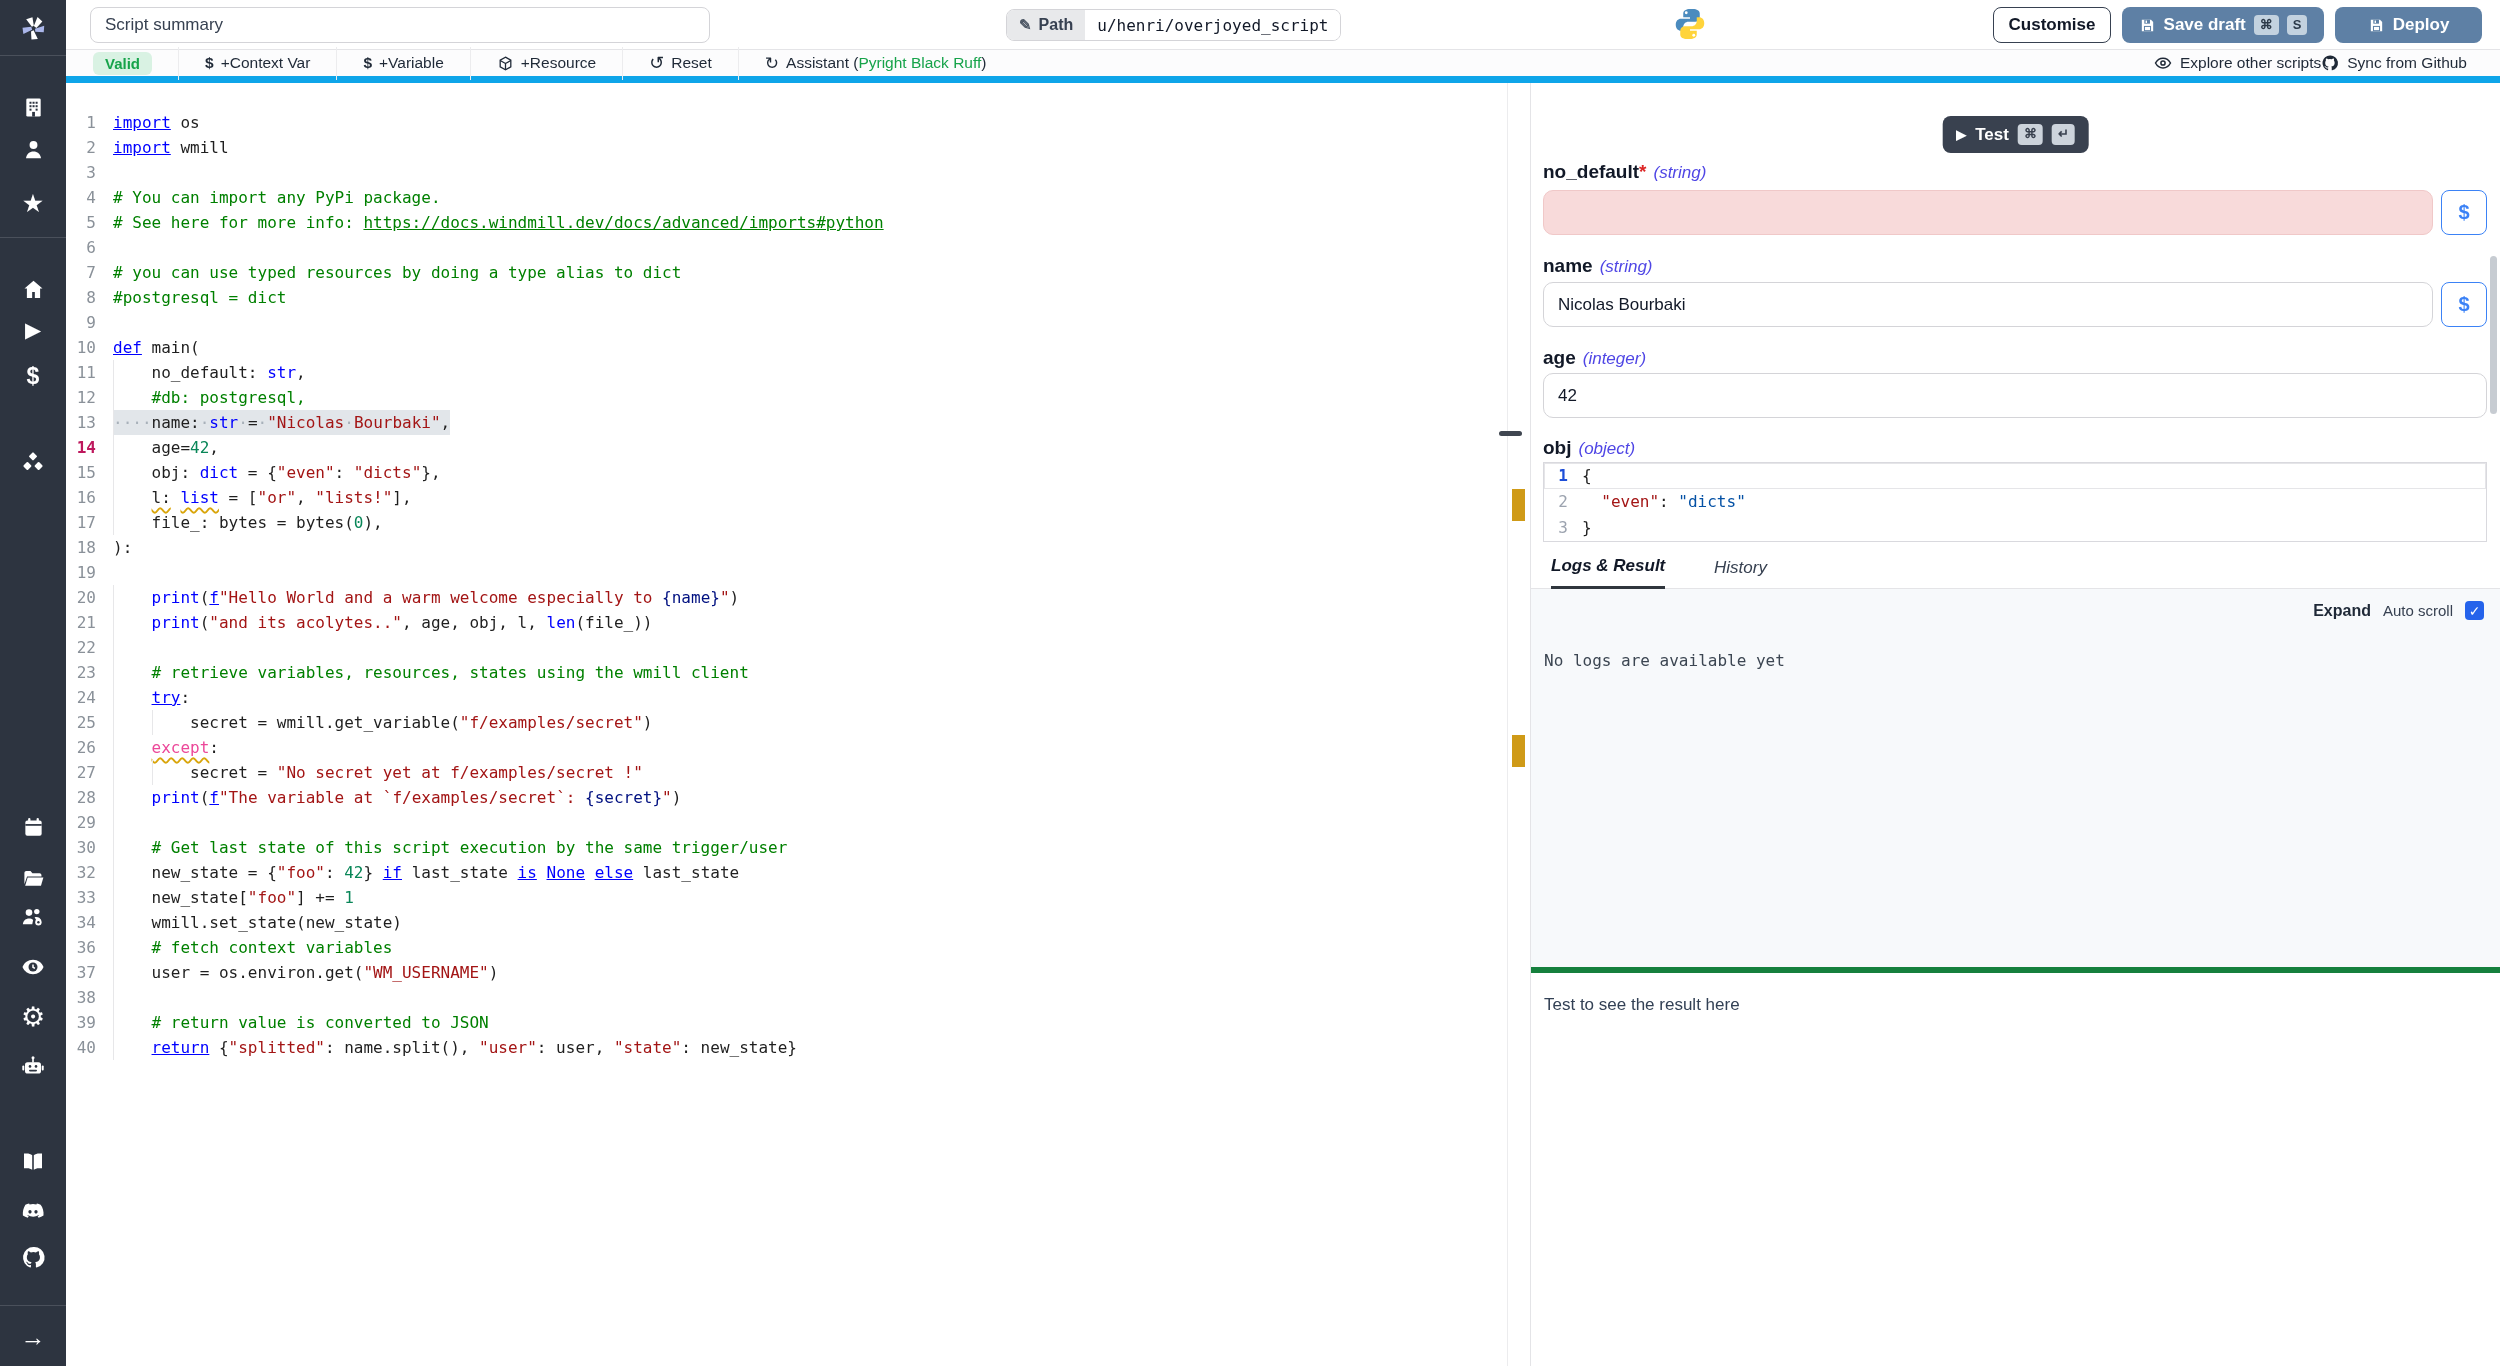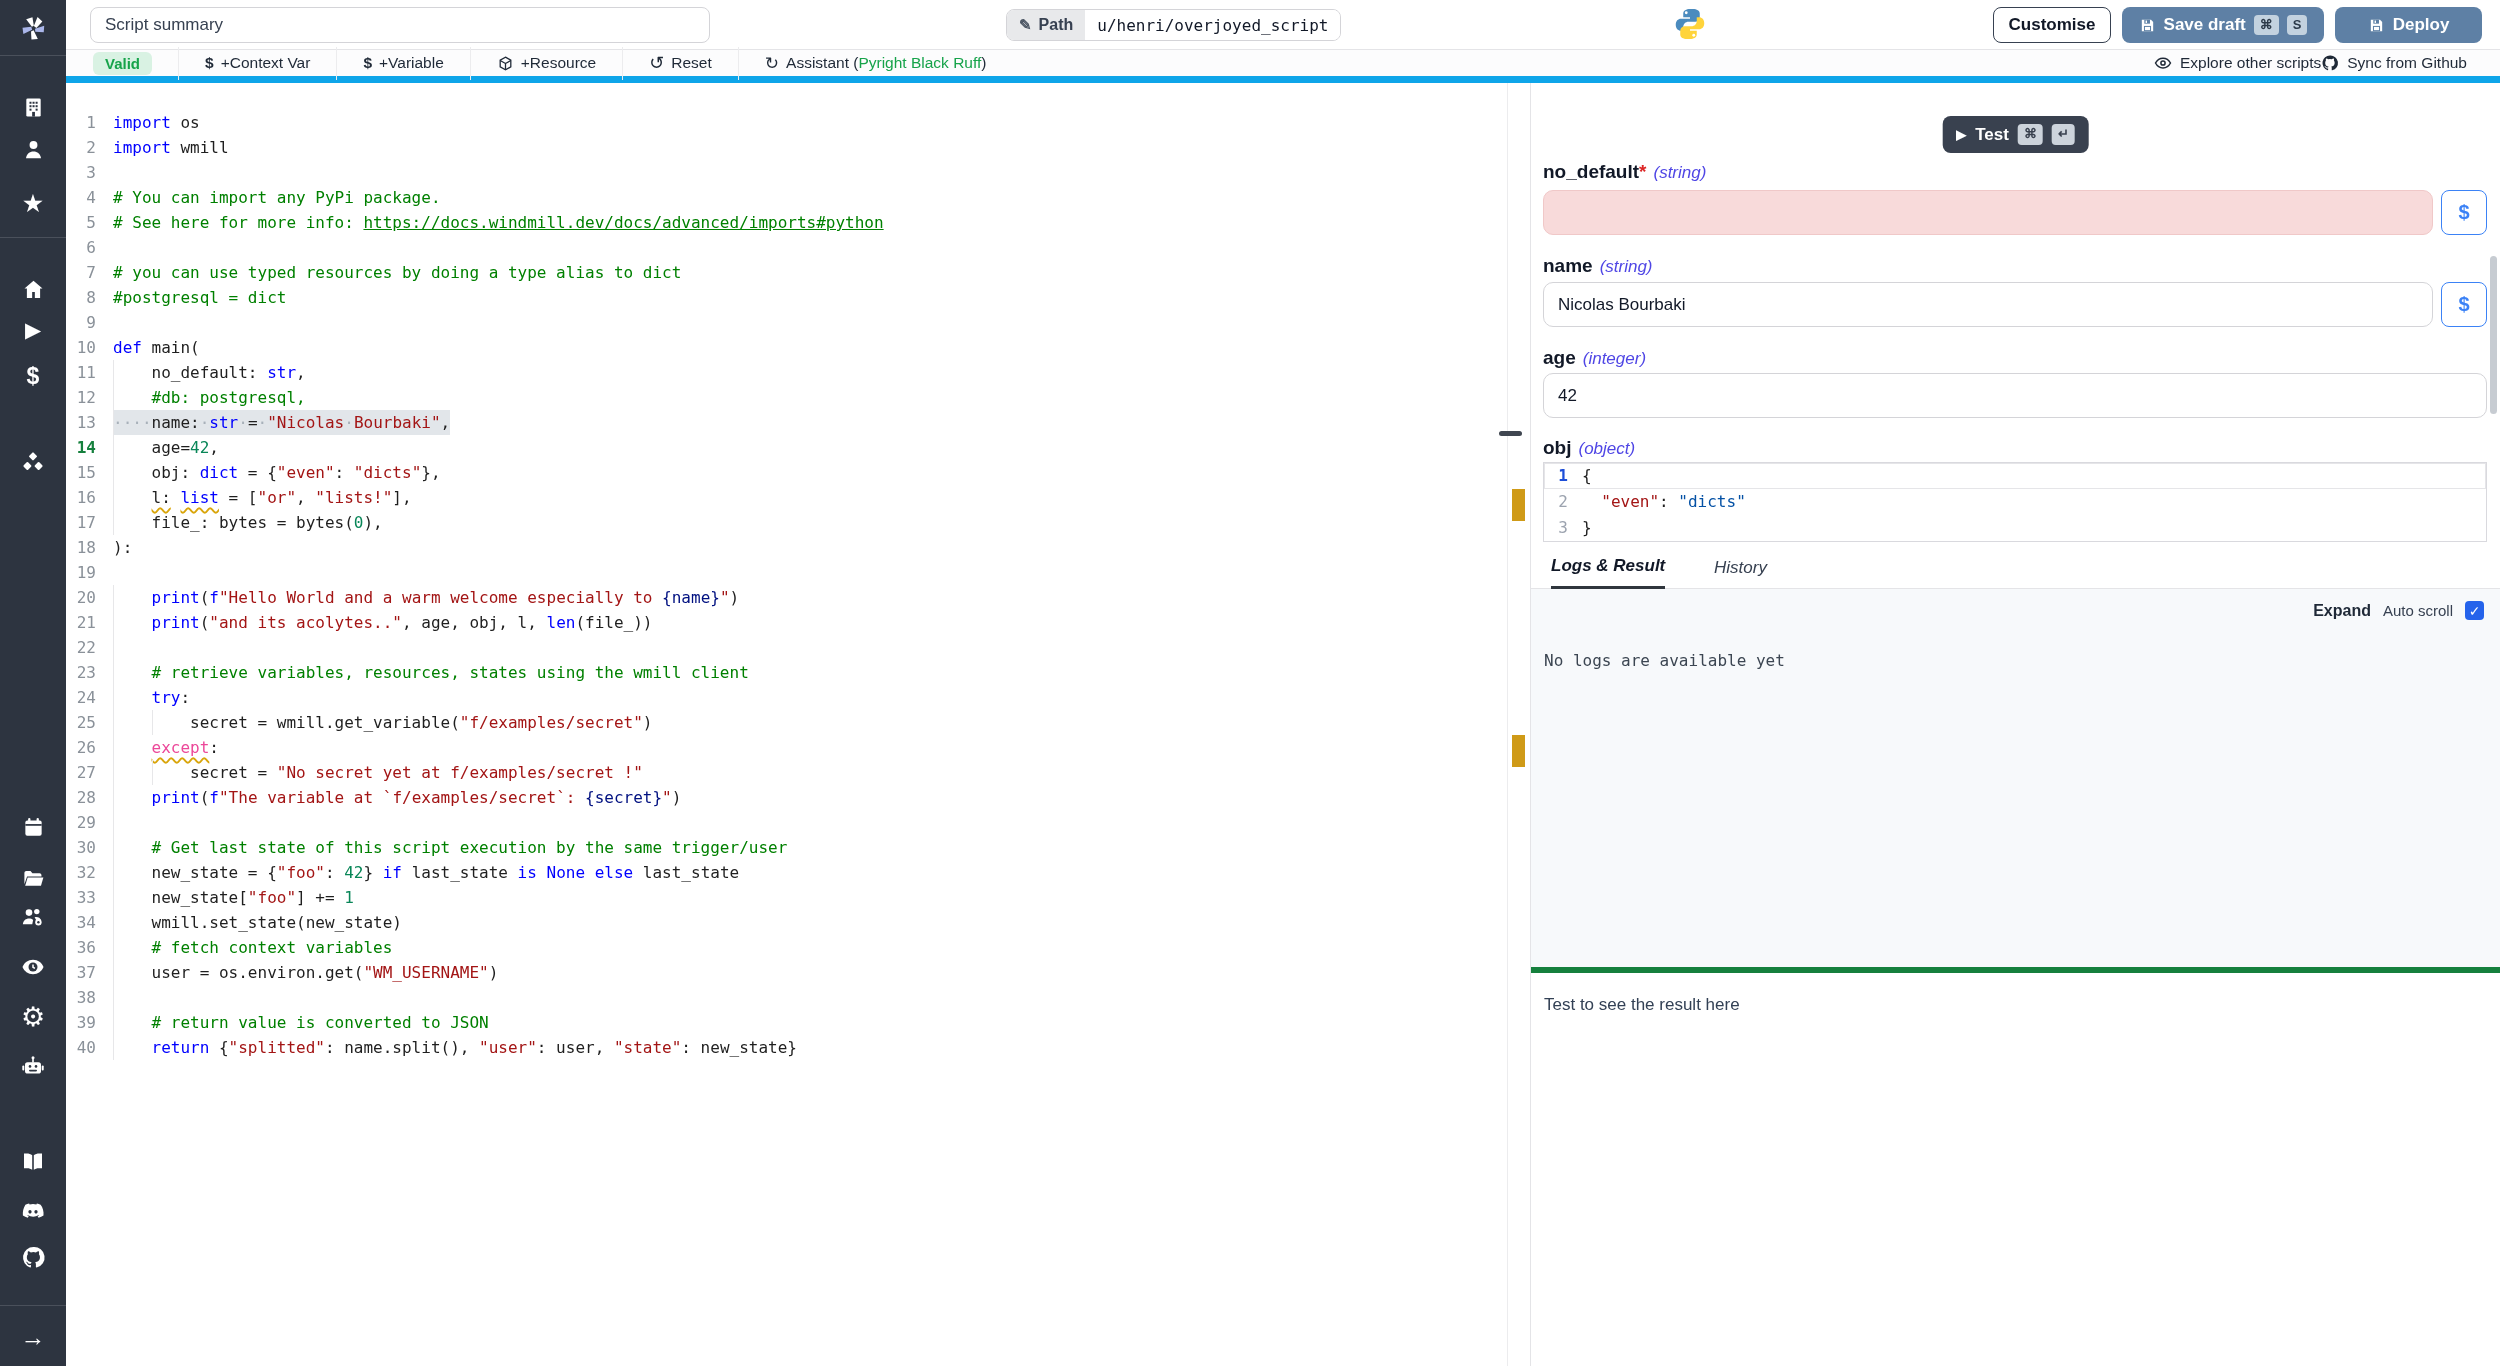--- a/index.html
+++ b/index.html
@@ -50,26 +50,26 @@
   .green { color:#16a34a; }
   #toolbar-right { margin-left:auto; display:flex; align-items:flex-end; padding-right:33px; }
   .tright { display:flex; align-items:center; gap:8px; font-size:15.5px; color:#1f2937; cursor:pointer; }
 
   
   #editor { position:absolute; left:66px; top:83px; width:1441px; height:1283px; background:#fff;
     padding-top:27px; overflow:hidden; }
   .cl { display:flex; height:25px; line-height:25px; font-family:"DejaVu Sans Mono", monospace;
     font-size:16px; white-space:pre; }
   .ln { flex:none; width:30px; text-align:right; margin-right:17px; color:#8a9199; user-select:none; }
-  .ln.act { color:#15803d; font-weight:700; }
+  .ln.act { color:#be185d; font-weight:700; }
   .ct { position:relative; }
   .ct.hl { background:#e2e6ea; }
   .cl.ind .ct::before { content:""; position:absolute; left:0; top:0; bottom:0; border-left:1px solid #e7e7e9; }
   .cl.ind2 .ct::after { content:""; position:absolute; left:38.5px; top:0; bottom:0; border-left:1px solid #e7e7e9; }
-  .k  { color:#0000ff; } .b { color:#0000ff; } .c { color:#008000; } .s { color:#a31515; }
+  .k  { color:#0000ff;text-decoration:underline; } .b { color:#0000ff; } .c { color:#008000; } .s { color:#a31515; }
   .n  { color:#098658; } .p { color:#1f1f1f; } .i { color:#001080; }
   .u  { color:#008000; text-decoration:underline; }
   .w  { color:#a8b1ba; }
   .jv { color:#0451a5; }
   .sq { text-decoration:underline; text-decoration-style:wavy; text-decoration-color:#d9a50a;
         text-decoration-thickness:1.5px; text-underline-offset:4px; text-decoration-skip-ink:none; }
   .k.sq { color:#ec4899; } .b.sq { color:#0000ff; }
 
   
   #ruler { position:absolute; left:1507px; top:83px; width:23px; height:1283px; background:#fff;

